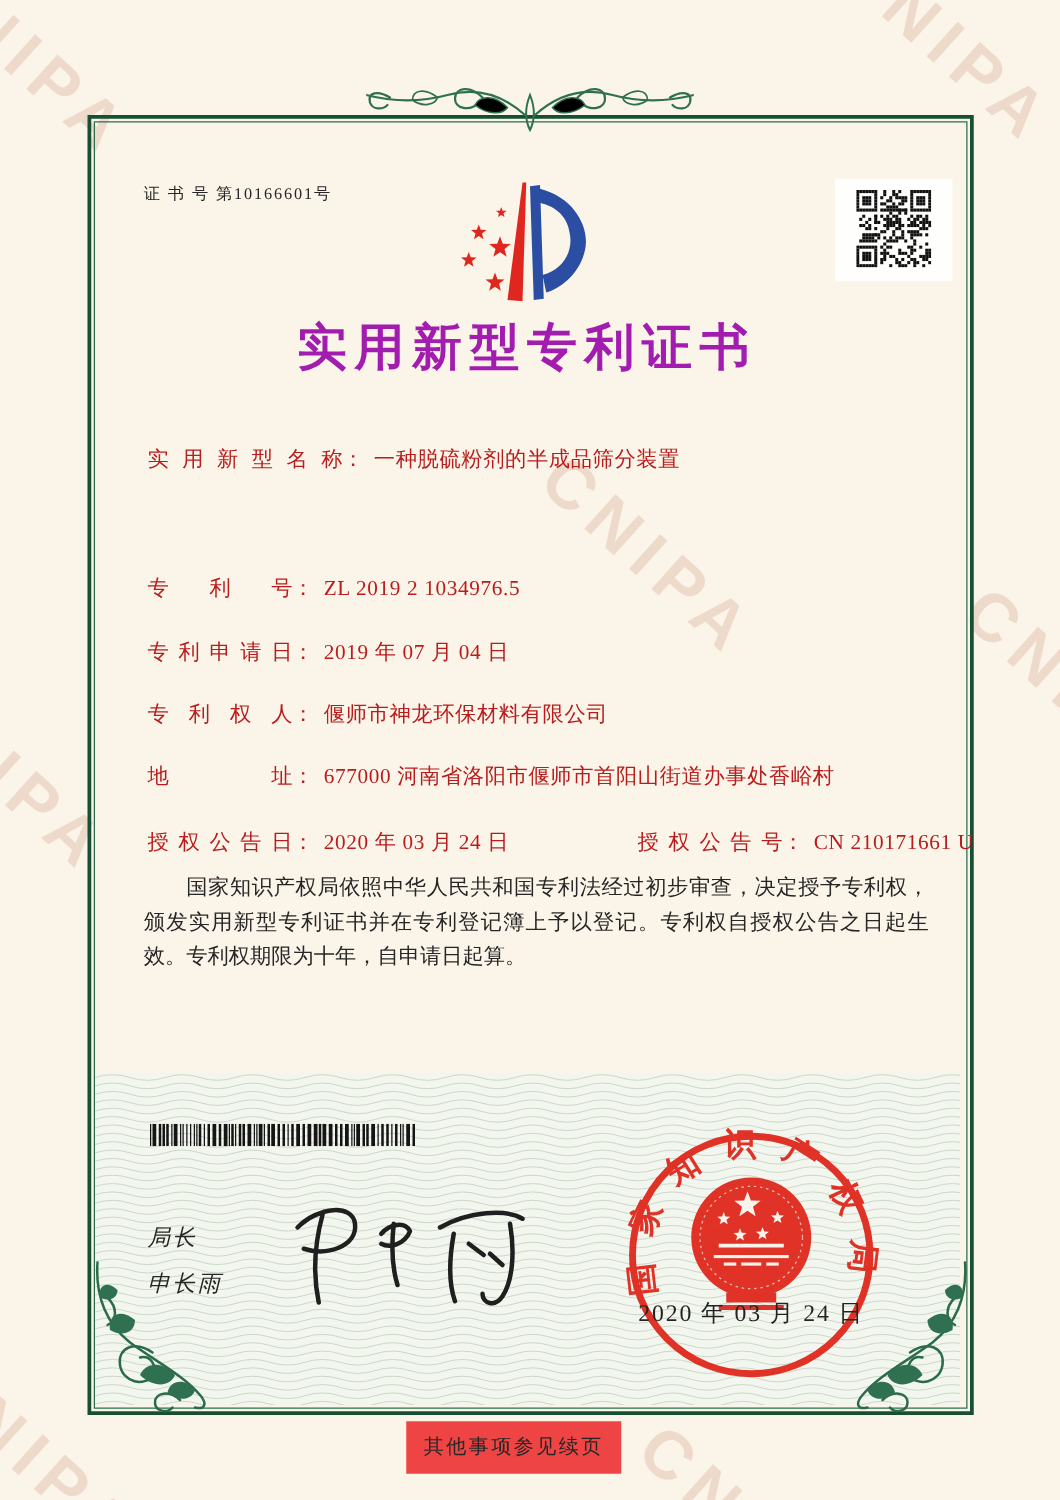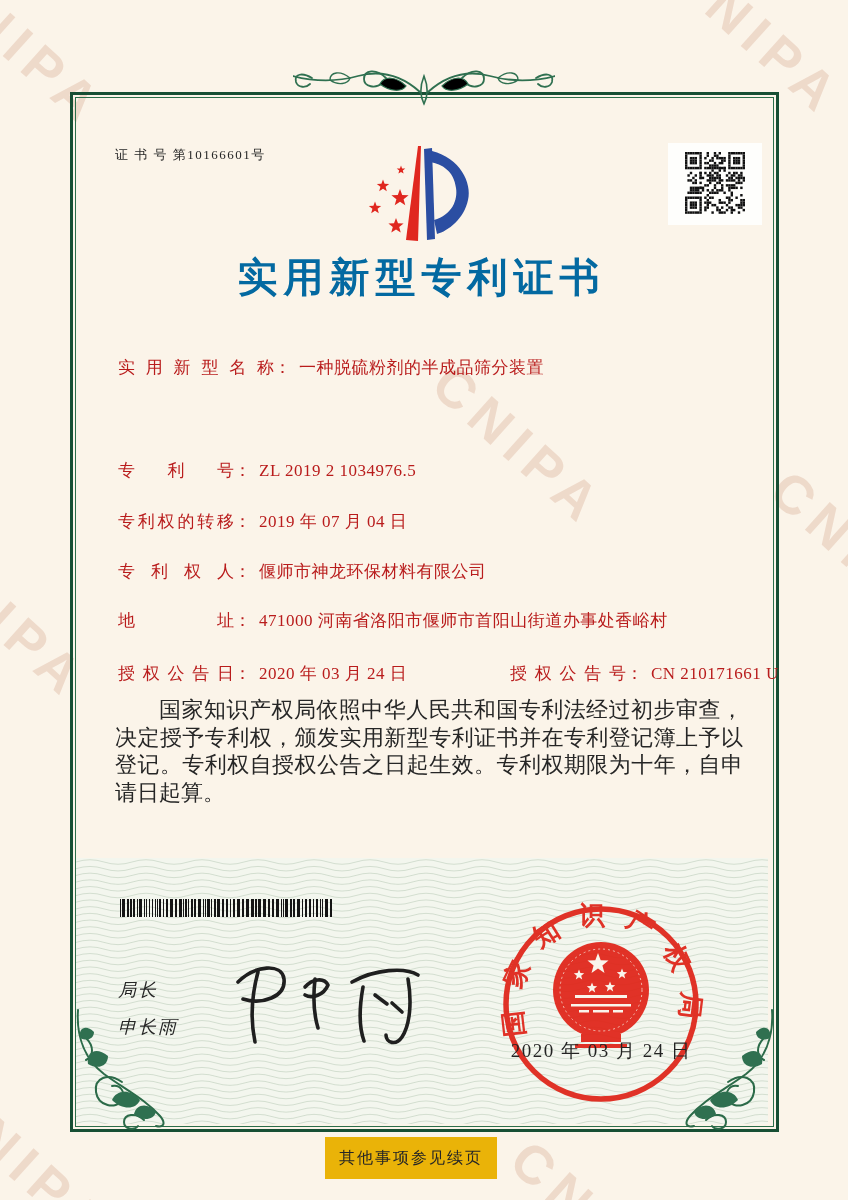--- a/index.html
+++ b/index.html
@@ -14,38 +14,38 @@
          border:3.5px solid #174f34;z-index:2;}
   .frame-inner{position:absolute;inset:2px;border:1px solid #2a6e4a;}
   
   #waves{position:absolute;left:76px;top:858px;z-index:2;}
   
   .cert-no{position:absolute;left:115px;top:146px;font-size:13px;letter-spacing:1.5px;z-index:3;}
   #logo{position:absolute;left:360px;top:138px;z-index:3;}
   .qr-pad{position:absolute;left:668px;top:143px;width:94px;height:82px;background:#fefefc;z-index:3;}
   #qr{position:absolute;left:17px;top:9px;}
   .title{position:absolute;left:70px;top:250px;width:703px;text-align:center;
-         font-size:40px;font-weight:bold;letter-spacing:6px;color:#0369a1;z-index:3;}
+         font-size:40px;font-weight:bold;letter-spacing:6px;color:#a21caf;z-index:3;}
   
   .frow{position:absolute;left:118px;font-size:17px;color:#b91c1c;white-space:nowrap;z-index:3;}
   .flabel{display:inline-block;width:116px;text-align:justify;text-align-last:justify;vertical-align:top;}
   .flabel.wide{width:156px;}
   .fvalue{margin-left:8px;letter-spacing:.5px;}
   .col2{position:absolute;left:392px;top:0;font-family:Liberation Serif, serif;}
   
   .body-text{position:absolute;left:115px;top:696px;width:628px;z-index:3;}
-  .body-text p{margin:0;font-size:22px;line-height:27.5px;text-indent:2em;text-align:justify;font-family:Liberation Serif, serif;}
+  .body-text p{margin:0;font-size:17px;line-height:27.5px;text-indent:2em;text-align:justify;font-family:Liberation Serif, serif;}
   
   #barcode{position:absolute;left:120px;top:899px;z-index:3;}
   .signer{position:absolute;left:118px;top:972px;font-size:18px;line-height:37px;z-index:3;letter-spacing:2px;font-style:italic;}
   #signature{position:absolute;left:230px;top:952px;z-index:3;}
   #seal{position:absolute;left:495px;top:898px;z-index:4;opacity:.93;}
   .page-num{position:absolute;left:70px;top:1096px;width:703px;text-align:center;
             font-size:14px;letter-spacing:2px;z-index:3;}
-  .note-box{position:absolute;left:325px;top:1137px;width:172px;height:42px;background:#eab308;
+  .note-box{position:absolute;left:325px;top:1137px;width:172px;height:42px;background:#ef4444;
             z-index:3;text-align:center;line-height:42px;font-size:16px;letter-spacing:2px;}
   
   .orn{position:absolute;z-index:5;}
 </style>
 </head>
 <body>
 
 <div id="page">
 
   <div class="wm" style="left:-38px;top:-48px">CNIPA</div>
@@ -427,27 +427,27 @@
 
   <div class="title">实用新型专利证书</div>
 
   <div class="frow" style="top:356px">
     <span class="flabel wide">实用新型名称</span><span>：</span><span class="fvalue">一种脱硫粉剂的半成品筛分装置</span>
   </div>
   <div class="frow" style="top:459px">
     <span class="flabel">专利号</span><span>：</span><span class="fvalue">ZL 2019 2 1034976.5</span>
   </div>
   <div class="frow" style="top:510px">
-    <span class="flabel">专利权的转移</span><span>：</span><span class="fvalue">2019 年 07 月 04 日</span>
+    <span class="flabel">专利申请日</span><span>：</span><span class="fvalue">2019 年 07 月 04 日</span>
   </div>
   <div class="frow" style="top:560px">
     <span class="flabel">专利权人</span><span>：</span><span class="fvalue">偃师市神龙环保材料有限公司</span>
   </div>
   <div class="frow" style="top:609px">
-    <span class="flabel">地址</span><span>：</span><span class="fvalue">471000 河南省洛阳市偃师市首阳山街道办事处香峪村</span>
+    <span class="flabel">地址</span><span>：</span><span class="fvalue">677000 河南省洛阳市偃师市首阳山街道办事处香峪村</span>
   </div>
   <div class="frow" style="top:662px">
     <span class="flabel">授权公告日</span><span>：</span><span class="fvalue">2020 年 03 月 24 日</span>
     <span class="col2">
       <span class="flabel">授权公告号</span><span>：</span><span class="fvalue">CN 210171661 U</span>
     </span>
   </div>
 
   <div class="body-text">
     <p>国家知识产权局依照中华人民共和国专利法经过初步审查，决定授予专利权，颁发实用新型专利证书并在专利登记簿上予以登记。专利权自授权公告之日起生效。专利权期限为十年，自申请日起算。</p>

